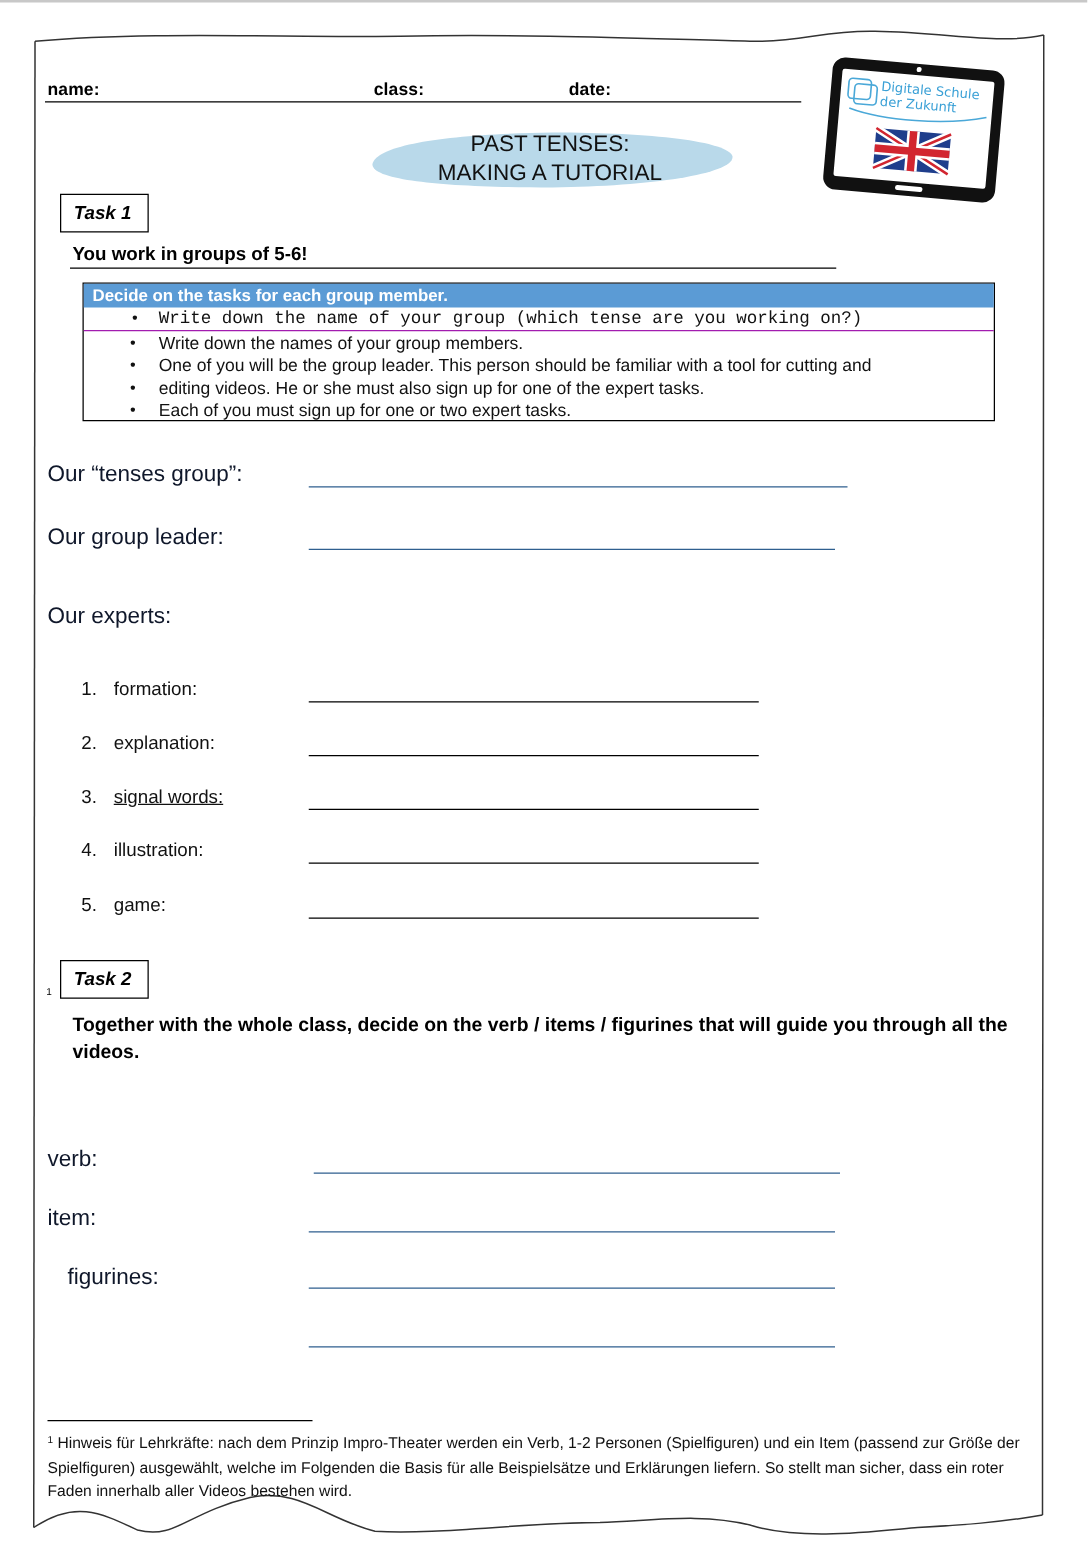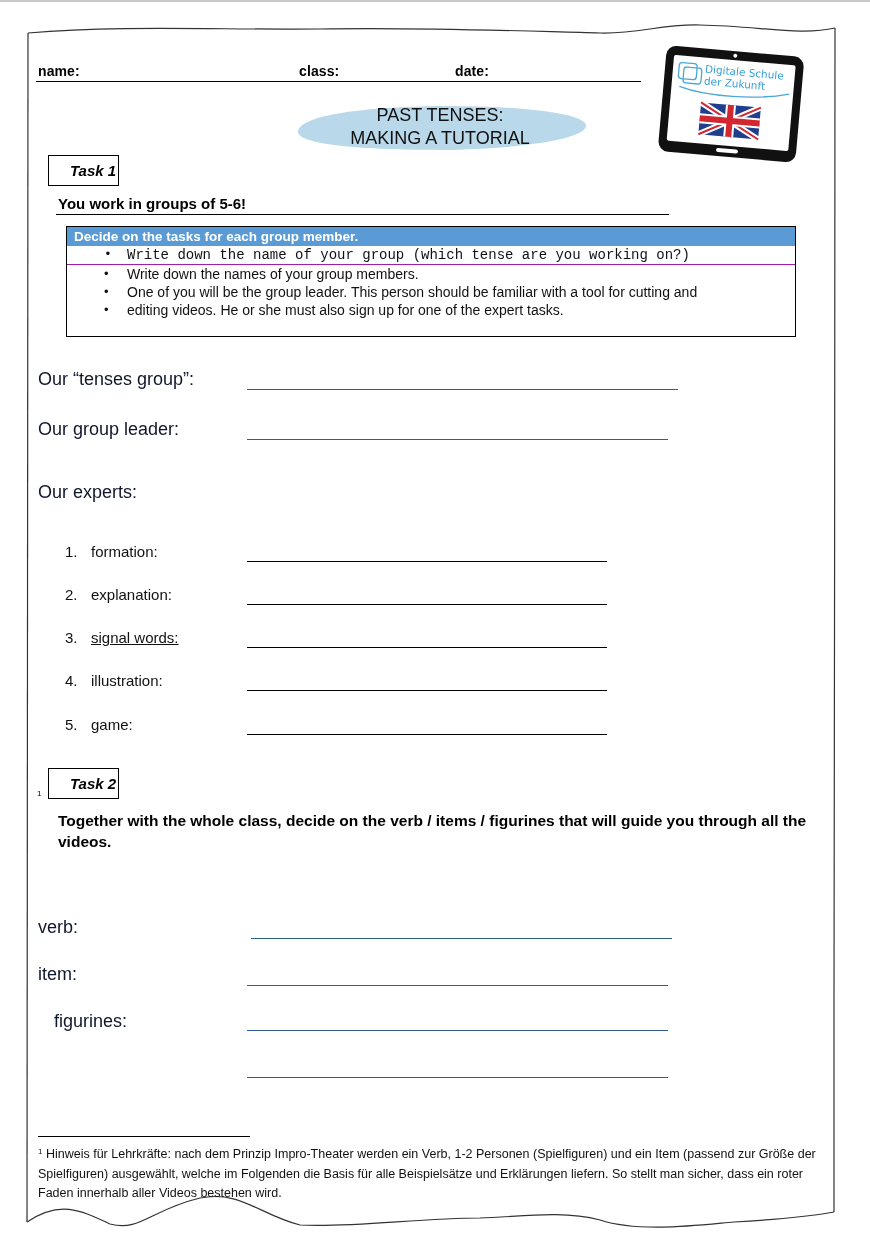--- a/index.html
+++ b/index.html
@@ -17,21 +17,21 @@
     .hdr-line { left: 36px; top: 81px; width: 605px; height: 1px; background: #000; }
 
     
     .title-blob { left: 292px; top: 103px; width: 296px; height: 50px; }
     .title { left: 292px; top: 104px; width: 296px; text-align: center; font-weight: normal; font-size: 18px; line-height: 23px; color: #111; }
 
     
     .tablet { left: 656px; top: 43px; width: 150px; height: 124px; }
 
     
-    .task-box { border: 1px solid #000; width: 71px; height: 31px; font-weight: bold; font-style: italic; font-size: 15px; line-height: 29px; padding-left: 21px; }
+    .task-box { border: 1px solid #000; width: 71px; height: 31px; font-weight: bold; font-style: italic; font-size: 15px; line-height: 29px; padding-left: 10px; }
 
     .subhead { left: 58px; top: 195px; font-weight: bold; font-size: 15px; }
     .subhead-line { left: 56px; top: 214px; width: 613px; height: 1px; background: #000; }
 
     
     .itable { left: 66px; top: 226px; width: 730px; height: 111px; border: 1px solid #000; }
     .itable .ihead { height: 19px; background: #5b9bd5; color: #fff; font-weight: bold; font-size: 13.5px; line-height: 19px; padding-left: 7px; }
     .itable .irow { border-bottom: 1px solid #a21caf; height: 19px; font-family: Liberation Mono, monospace; }
     .itable .ili { position: relative; font-size: 14px; line-height: 18px; padding-left: 60px; color: #111; white-space: nowrap; }
     .itable .ili::before { content: "•"; position: absolute; left: 37px; top: 0; font-size: 13px; }
@@ -108,20 +108,21 @@
 <div class="abs subhead-line"></div>
 
 <div class="abs itable">
   <div class="ihead">Decide on the tasks for each group member.</div>
   <div class="irow">
     <div class="ili">Write down the name of your group (which tense are you working on?)</div>
   </div>
   <div class="ili">Write down the names of your group members.</div>
   <div class="ili">One of you will be the group leader. This person should be familiar with a tool for cutting and</div>
   <div class="ili">editing videos. He or she must also sign up for one of the expert tasks.</div>
+  <div class="ili">Each of you must sign up for one or two expert tasks.</div>
 </div>
 
 <div class="abs blue-label" style="left:38px; top:369px;">Our “tenses group”:</div>
 <div class="abs blue-line" style="left:247px; top:389px; width:431px;"></div>
 
 <div class="abs blue-label" style="left:38px; top:419px;">Our group leader:</div>
 <div class="abs blue-line" style="left:247px; top:439px; width:421px;"></div>
 
 <div class="abs blue-label" style="left:38px; top:482px;">Our experts:</div>
 

